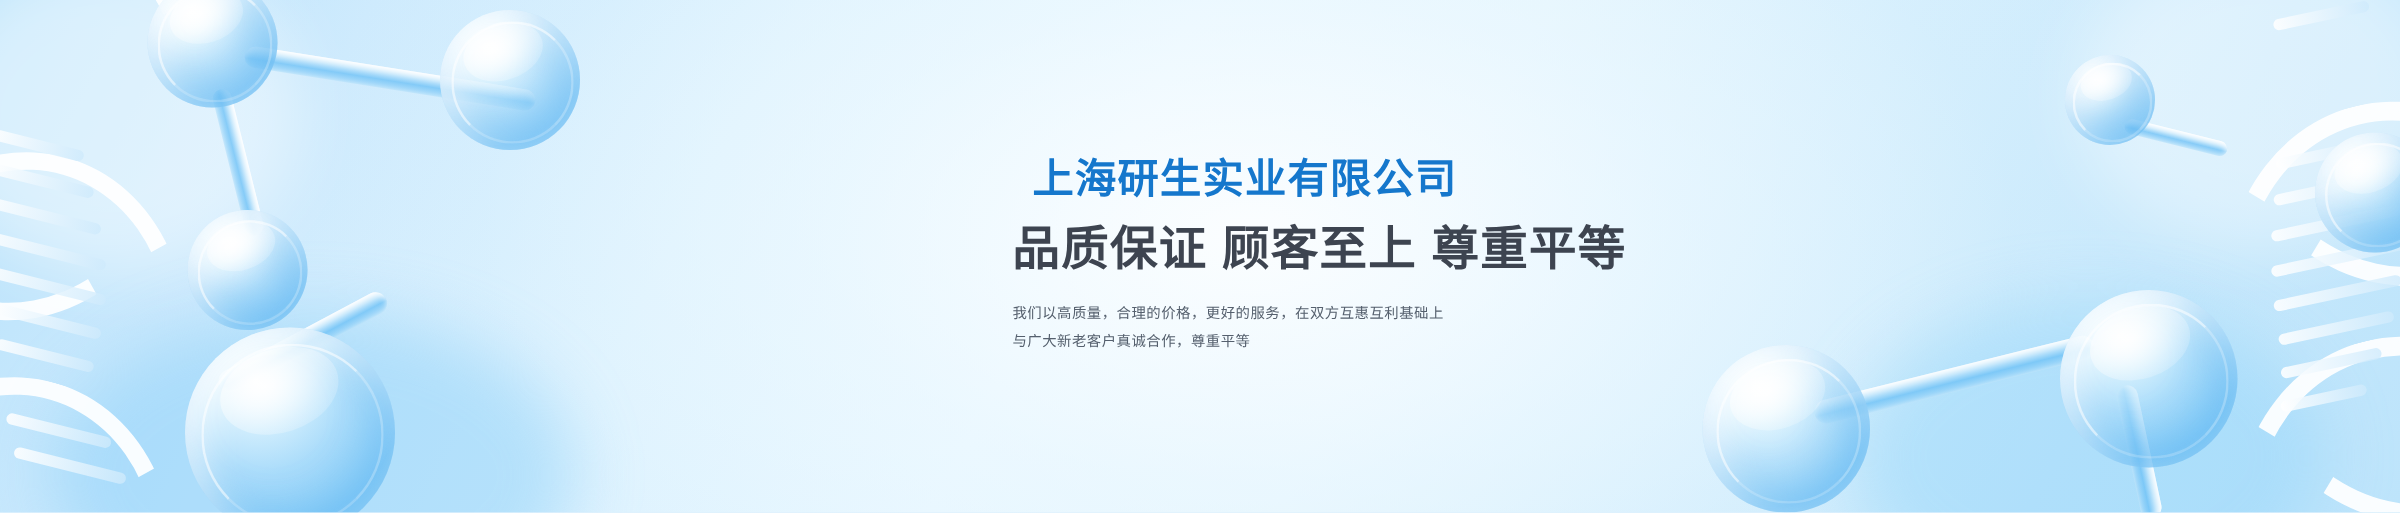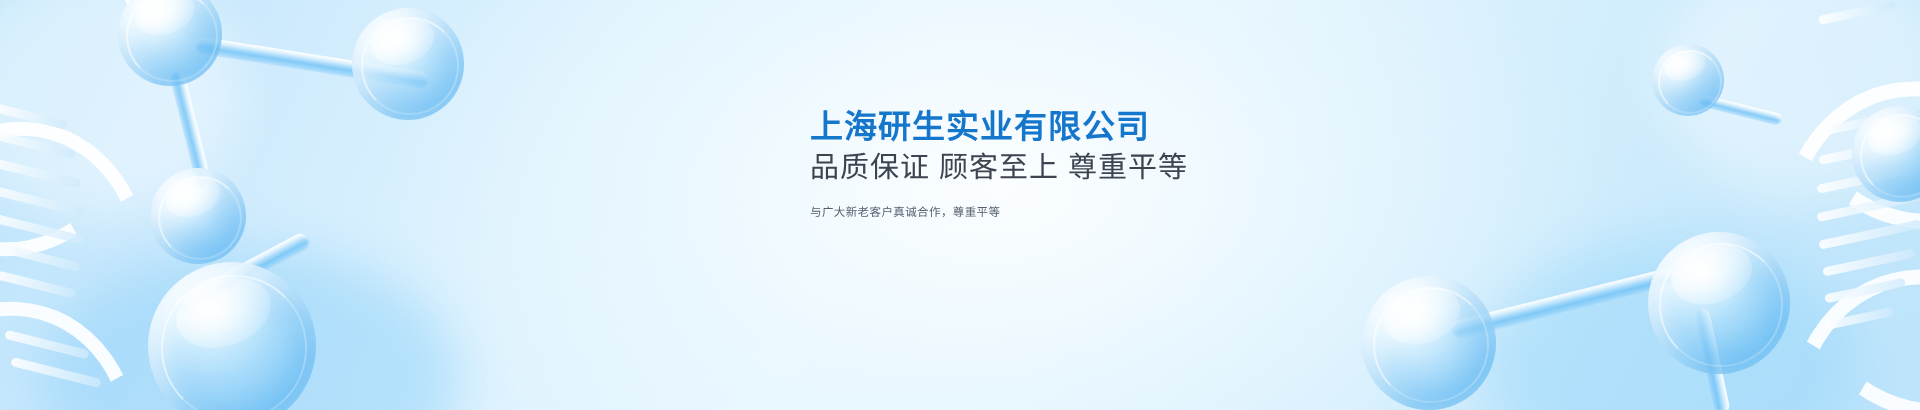--- a/index.html
+++ b/index.html
@@ -130,34 +130,34 @@
 
   .content {
     position: absolute;
     left: 810px;
     top: 108px;
     width: 420px;
     text-align: left;
   }
 
   .company-title {
-    margin: 0;
+    margin: 16px;
     font-size: 33px;
     line-height: 1.16;
     font-weight: 700;
     letter-spacing: 1px;
     color: #1577cc;
     white-space: nowrap;
   }
 
   .slogan {
     margin: 4px 0 16px 0;
-    font-size: 29px;
+    font-size: 38px;
     line-height: 1.2;
-    font-weight: 400;
+    font-weight: 700;
     letter-spacing: 1px;
     color: #3d4450;
     white-space: nowrap;
   }
 
   .desc {
     margin: 9px 0 0 0;
     font-size: 11.5px;
     line-height: 2.05;
     font-weight: 400;
@@ -243,17 +243,18 @@
       <div class="sphere" style="left:1852px; top:106px; width:96px; height:96px;"></div>
     </div>
   </div>
 
   <div class="content">
     <h1 class="company-title">上海研生实业有限公司</h1>
 
     <p class="slogan">品质保证 顾客至上 尊重平等</p>
 
     <p class="desc">
+      <span class="desc-line">我们以高质量，合理的价格，更好的服务，在双方互惠互利基础上</span>
       <span class="desc-line">与广大新老客户真诚合作，尊重平等</span>
     </p>
   </div>
 
 </div>
 
 </body></html>

